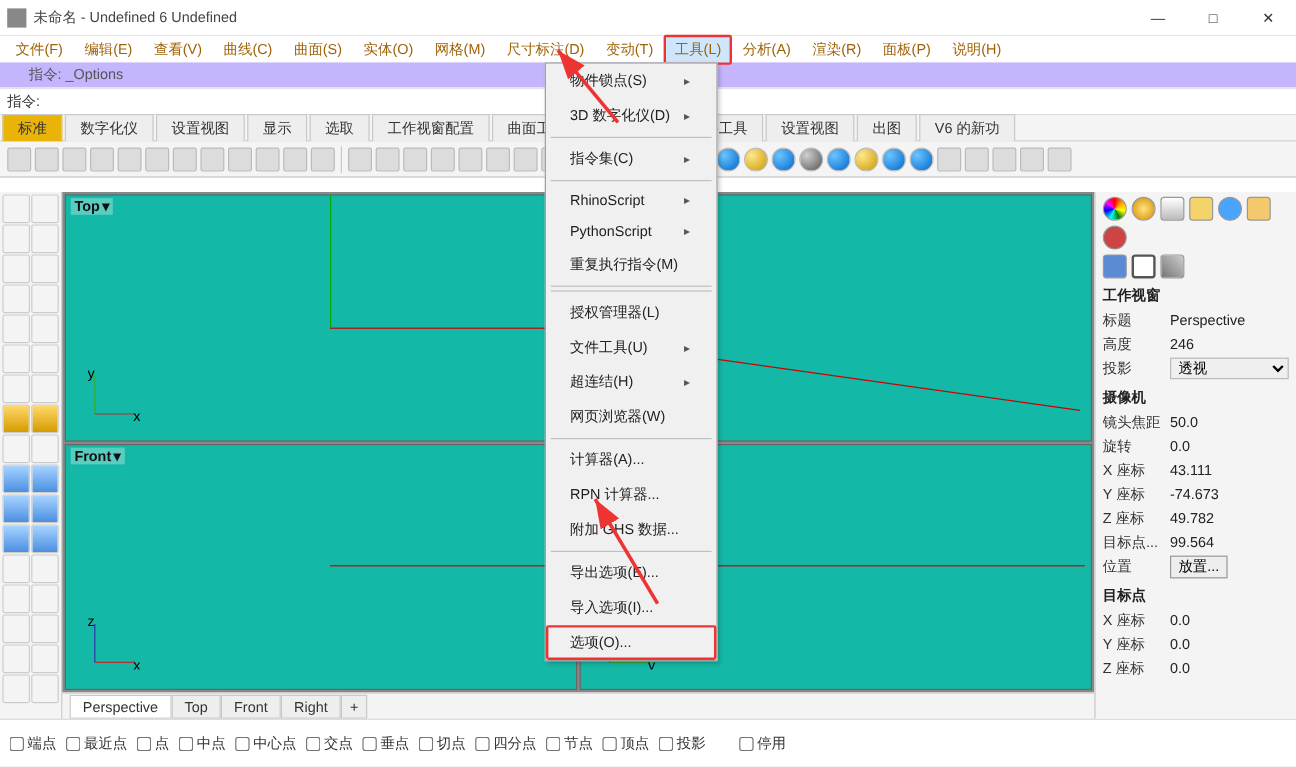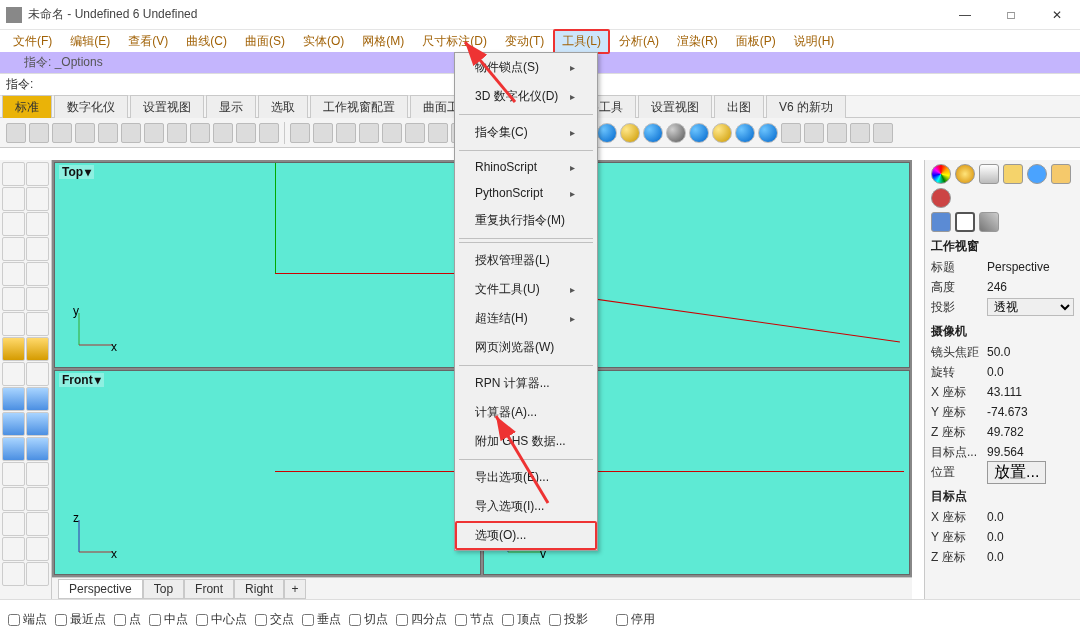--- a/index.html
+++ b/index.html
@@ -27,41 +27,41 @@
 .tb-ico.sphere.y{background:radial-gradient(circle at 30% 30%,#ffe78a,#cc9900)}
 .tb-ico.sphere.k{background:radial-gradient(circle at 30% 30%,#cfcfcf,#555)}
 .tb-ico.car{background:#c44;border-radius:3px}
 .tb-sep{width:1px;height:22px;background:#c9c9c9;margin:0 2px}
 .workarea{position:absolute;left:0;top:160px;right:168px;bottom:40px;background:#bfbfbf}
 .left-toolbox{position:absolute;left:0;top:0;bottom:0;width:52px;background:#f4f4f4;border-right:1px solid #c9c9c9;display:grid;grid-template-columns:1fr 1fr;grid-auto-rows:24px;gap:1px;padding:2px}
 .lt-ico{background:#f4f4f4;border:1px solid #ccc;border-radius:2px}
 .lt-ico.gold{background:linear-gradient(#ffd96b,#d59b00)}
 .lt-ico.blue{background:linear-gradient(#a8d4ff,#4b8fe2)}
 .viewports{position:absolute;left:52px;right:0;top:0;bottom:22px;display:grid;grid-template-columns:1fr 1fr;grid-template-rows:1fr 1fr;gap:2px;background:#888;padding:2px}
-.viewport{background:#5eead4;position:relative;border:1px solid #666;overflow:hidden}
+.viewport{background:#14b8a6;position:relative;border:1px solid #666;overflow:hidden}
 .vp-title{position:absolute;left:4px;top:2px;color:#111;font-weight:bold;background:rgba(255,255,255,.3);padding:0 3px}
 .vp-title .drop{margin-left:2px}
 .axis{position:absolute;left:18px;bottom:16px;width:44px;height:44px}
 .vp-tabs{position:absolute;left:52px;right:0;bottom:0;height:22px;background:#f4f4f4;display:flex;align-items:center;padding-left:6px;gap:0;border-top:1px solid #c9c9c9}
 .vp-tab{padding:2px 10px;border:1px solid #c9c9c9;background:#eee;color:#333}
 .vp-tab.active{background:#fff}
 .vp-tab.add{width:22px;text-align:center;padding:2px 0}
-.right-panel{position:absolute;right:0;top:160px;bottom:40px;width:156px;background:#f4f4f4;border-left:1px solid #c9c9c9;padding:4px 6px;overflow:hidden}
+.right-panel{position:absolute;right:0;top:160px;bottom:40px;width:168px;background:#f4f4f4;border-left:1px solid #c9c9c9;padding:4px 6px;overflow:hidden}
 .rp-iconrow{display:flex;gap:4px;margin-bottom:4px;flex-wrap:wrap}
 .rp-ico{width:20px;height:20px;border:1px solid #999;background:#fff;border-radius:3px}
 .rp-ico.ring{border-radius:50%;background:conic-gradient(red,orange,yellow,green,cyan,blue,magenta,red)}
 .rp-ico.sun{background:radial-gradient(#ffe47a,#d58a00);border-radius:50%}
 .rp-ico.cam{background:#5b8bd4}
 .rp-ico.frame{background:#fff;border:2px solid #555}
 .rp-section{font-weight:bold;margin:6px 0 2px;color:#222}
 .rp-row{display:flex;align-items:center;height:20px}
 .rp-row .k{width:56px;color:#333}
 .rp-row .v{flex:1;color:#222}
 .rp-row .v select, .rp-row .v input{width:100%;border:1px solid #bbb;font-size:12px;padding:0 2px}
-.rp-row .btn{border:1px solid #999;background:#eee;padding:0 6px;font-size:16px}
+.rp-row .btn{border:1px solid #999;background:#eee;padding:0 6px;font-size:12px}
 .statusbar{position:absolute;left:0;right:0;bottom:0;height:40px;background:#fff;display:flex;align-items:center;padding:0 8px;gap:8px;color:#333;border-top:1px solid #ddd}
 .osnap{display:flex;align-items:center;gap:3px}
 .osnap input{width:12px;height:12px}
 .dropdown{position:absolute;left:454px;top:52px;width:144px;background:#f0f0f0;border:1px solid #a0a0a0;box-shadow:2px 2px 4px rgba(0,0,0,.25);z-index:50}
 .dd-item{padding:4px 20px 4px 18px;color:#222;display:flex;justify-content:space-between;align-items:center;position:relative;border:2px solid transparent}
 .dd-item.highlight{border:2px solid #e33;border-radius:2px}
 .dd-item .arrow{color:#555;font-size:10px}
 .dd-sep{height:1px;background:#c0c0c0;margin:3px 4px}
 .annot-arrow{position:absolute;z-index:60;pointer-events:none}
 
@@ -199,24 +199,24 @@
     </div>
     <div class="dd-item">
       <span>超连结(H)</span>
       <span class="arrow">▸</span>
     </div>
     <div class="dd-item">
       <span>网页浏览器(W)</span>
     </div>
     <div class="dd-sep"></div>
     <div class="dd-item">
+      <span>计算器(A)...</span>
+    </div>
+    <div class="dd-item">
       <span>RPN 计算器...</span>
-    </div>
-    <div class="dd-item">
-      <span>计算器(A)...</span>
     </div>
     <div class="dd-item">
       <span>附加 GHS 数据...</span>
     </div>
     <div class="dd-sep"></div>
     <div class="dd-item">
       <span>导出选项(E)...</span>
     </div>
     <div class="dd-item">
       <span>导入选项(I)...</span>

